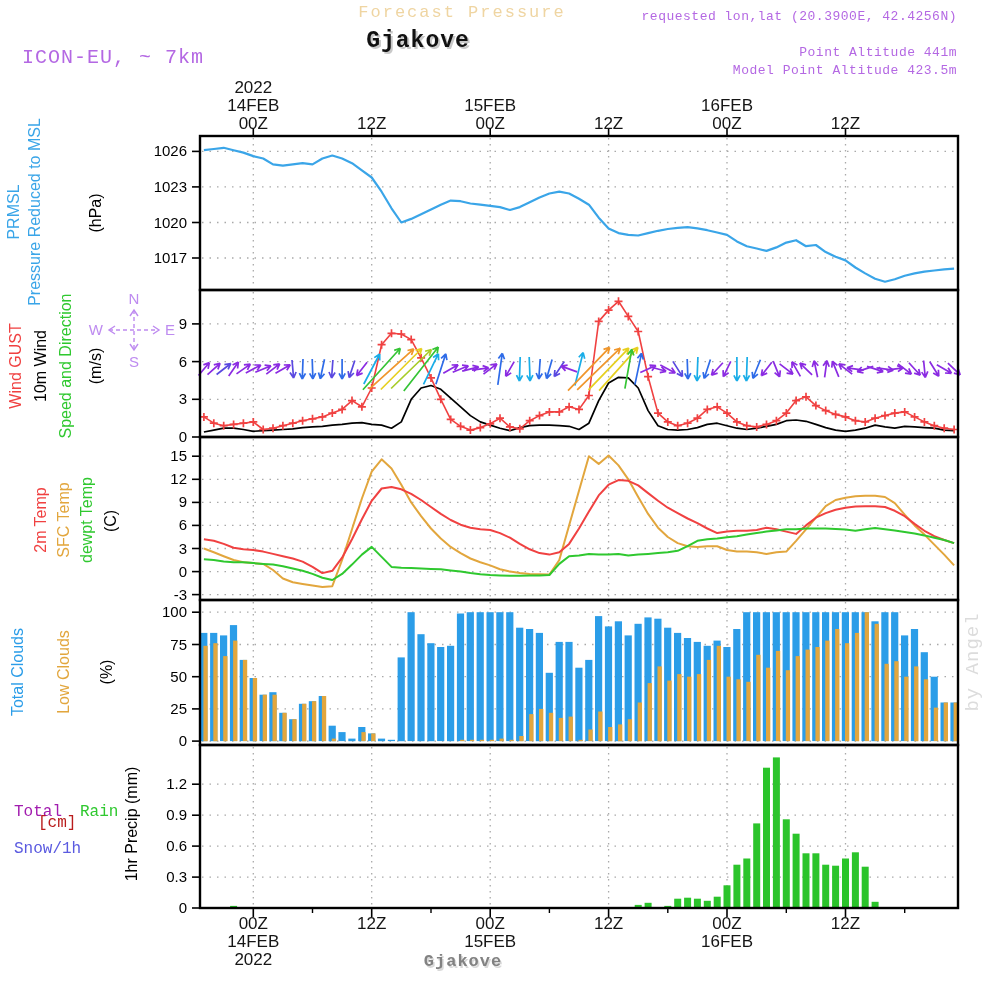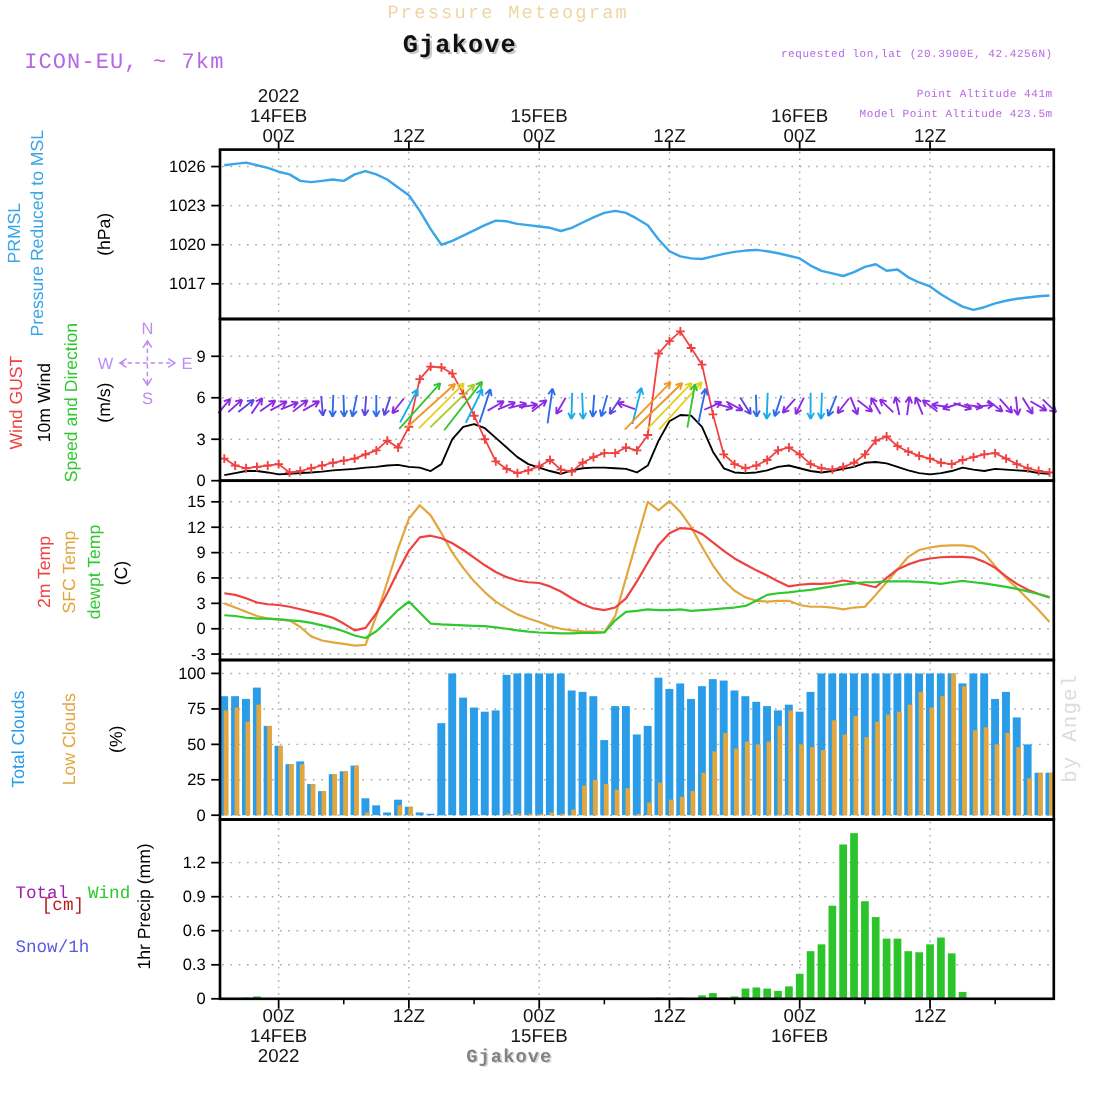--- a/index.html
+++ b/index.html
@@ -6,21 +6,21 @@
   #stage{position:relative;width:1000px;height:1000px;background:#ffffff;overflow:hidden;
          font-family:"Liberation Sans",sans-serif;}
   #chartwrap,svg{position:absolute;left:0;top:0;}
   .lbl{position:absolute;white-space:nowrap;}
   .rot{transform:translate(-50%,-50%) rotate(-90deg);}
   .ctr{transform:translateX(-50%);}
   .mono{font-family:"Liberation Mono","DejaVu Sans Mono",monospace;}
   .rt{text-align:right;}
   #fm-title{font-size:17px;letter-spacing:2px;}
   #station-title{font-size:23px;font-weight:bold;color:#111;text-shadow:2px 2px 0 #c9c9c9;letter-spacing:1px;}
-  .info{font-size:10px;letter-spacing:0.5px;margin-top:36px;}
+  .info{font-size:13px;letter-spacing:0.5px;}
   #model-label{font-size:20px;letter-spacing:1px;}
   .axlab{font-size:16px;}
   #watermark{font-size:19px;letter-spacing:1px;transform:translate(-50%,-50%) rotate(-90deg);}
   #footer-station{font-size:17px;font-weight:bold;text-shadow:1.5px 1.5px 0 #d9d9d9;letter-spacing:1px;}
 </style>
 </head>
 <body>
 
 <div id="stage">
 
@@ -549,21 +549,21 @@
           <line x1="312.5" y1="908" x2="312.5" y2="913" stroke="#000" stroke-width="1.4"></line>
           <line x1="431.0" y1="908" x2="431.0" y2="913" stroke="#000" stroke-width="1.4"></line>
           <line x1="549.4" y1="908" x2="549.4" y2="913" stroke="#000" stroke-width="1.4"></line>
           <line x1="667.8" y1="908" x2="667.8" y2="913" stroke="#000" stroke-width="1.4"></line>
           <line x1="786.3" y1="908" x2="786.3" y2="913" stroke="#000" stroke-width="1.4"></line>
           <line x1="904.7" y1="908" x2="904.7" y2="913" stroke="#000" stroke-width="1.4"></line>
         </g>
       </svg>
     </div>
 
-  <div class="lbl ctr mono" id="fm-title" style="left: 462px; top: 3px; color: rgb(239, 213, 162);">Pressure Meteogram</div>
+  <div class="lbl ctr mono" id="fm-title" style="left: 462px; top: 3px; color: rgb(239, 213, 162);">Forecast Pressure</div>
   <div class="lbl ctr mono" id="station-title" style="left:418px;top:28px;">Gjakove</div>
   <div class="lbl mono info rt" style="right: 43px; top: 9px; color: rgb(180, 104, 227);">requested lon,lat (20.3900E, 42.4256N)</div>
   <div class="lbl mono info rt" style="right: 43px; top: 45px; color: rgb(180, 104, 227);">Point Altitude 441m</div>
   <div class="lbl mono info rt" style="right: 43px; top: 63px; color: rgb(180, 104, 227); text-align: center;">Model Point Altitude 423.5m</div>
   <div class="lbl mono" id="model-label" style="left: 22px; top: 46px; color: rgb(180, 104, 227);">ICON-EU, ~ 7km</div>
 
   <div class="lbl rot axlab" style="left: 14px; top: 212px; color: rgb(58, 165, 232);">PRMSL</div>
   <div class="lbl rot axlab" style="left: 35px; top: 212px; color: rgb(58, 165, 232);">Pressure Reduced to MSL</div>
   <div class="lbl rot axlab" style="left:96px;top:213px;color:#000;">(hPa)</div>
 
@@ -575,20 +575,20 @@
   <div class="lbl rot axlab" style="left: 41px; top: 520px; color: rgb(240, 65, 65);">2m Temp</div>
   <div class="lbl rot axlab" style="left: 64px; top: 520px; color: rgb(226, 166, 61);">SFC Temp</div>
   <div class="lbl rot axlab" style="left: 87px; top: 520px; color: rgb(47, 200, 47);">dewpt Temp</div>
   <div class="lbl rot axlab" style="left:111px;top:521px;color:#000;">(C)</div>
 
   <div class="lbl rot axlab" style="left: 18px; top: 672px; color: rgb(43, 157, 232);">Total Clouds</div>
   <div class="lbl rot axlab" style="left: 64px; top: 672px; color: rgb(226, 166, 61);">Low Clouds</div>
   <div class="lbl rot axlab" style="left:107px;top:672px;color:#000;">(%)</div>
 
   <div class="lbl mono axlab" id="precip-total" style="left: 14px; top: 803px; color: #a21caf; font-family: Liberation Mono, monospace;">Total</div>
-  <div class="lbl mono axlab" id="precip-rain" style="left: 80px; top: 803px; color: rgb(47, 200, 47);">Wind</div>
-  <div class="lbl mono axlab" id="precip-snow" style="left: 14px; top: 840px; color: rgb(90, 90, 224); margin-top: 12px;">Snow/1h</div>
+  <div class="lbl mono axlab" id="precip-rain" style="left: 80px; top: 803px; color: rgb(47, 200, 47);">Rain</div>
+  <div class="lbl mono axlab" id="precip-snow" style="left: 14px; top: 840px; color: rgb(90, 90, 224);">Snow/1h</div>
   <div class="lbl mono axlab" id="precip-cm" style="left: 38px; top: 814px; color: #b91c1c; text-align: right;">[cm]</div>
   <div class="lbl rot axlab" style="left:132px;top:824px;color:#000;">1hr Precip (mm)</div>
 
   <div class="lbl mono" id="watermark" style="left: 973px; top: 662px; color: rgb(220, 220, 220);">by Angel</div>
   <div class="lbl ctr mono" id="footer-station" style="left: 463px; top: 952px; color: rgb(130, 130, 130);">Gjakove</div>
 </div>
 
 </body></html>

